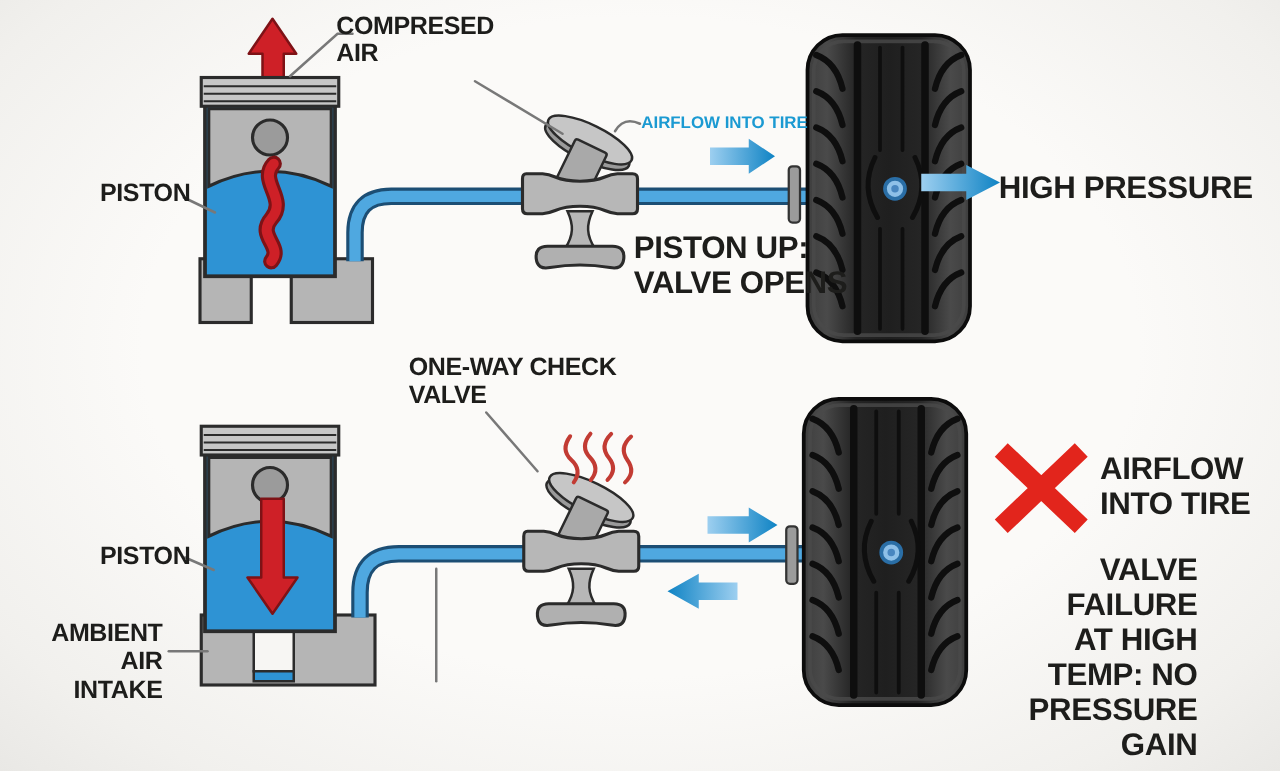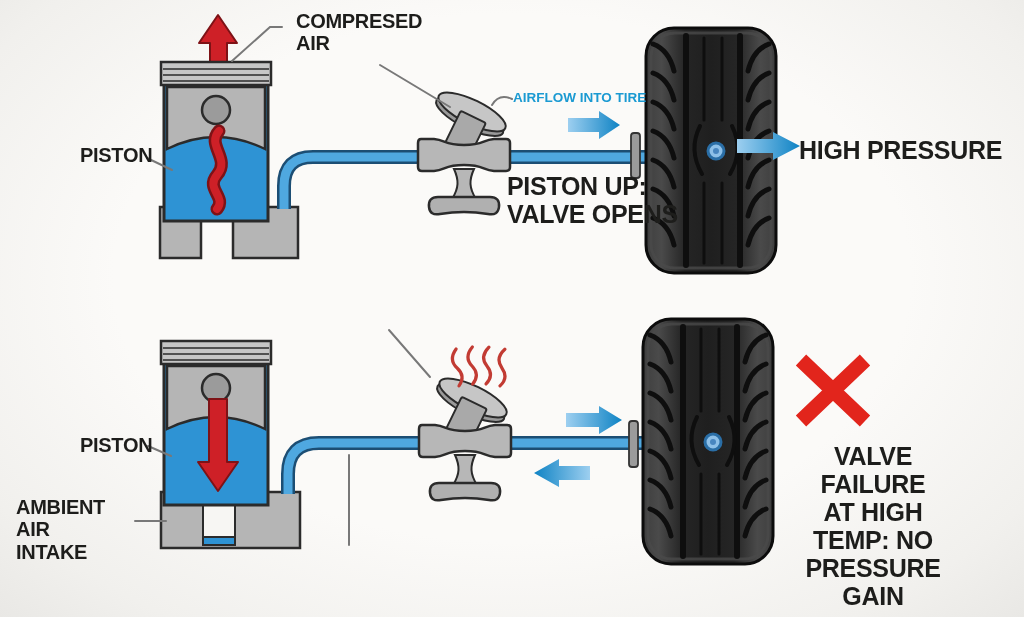--- a/index.html
+++ b/index.html
@@ -9,22 +9,22 @@
     background:radial-gradient(ellipse at 50% 45%, #fbfaf8 55%, #f1f0ed 85%, #e9e8e5 100%);
   }
   #gfx{position:absolute;left:0;top:0;}
   .lbl{
     position:absolute;font-weight:bold;color:var(--c-text,#1d1d1b);
     white-space:pre-line;line-height:1.12;letter-spacing:-0.3px;
   }
   .fs20{font-size:20px}
   .fs19{font-size:25px}
   .lbl-blue{color:var(--c-blue-text,#1b9ad2);font-size:13.5px;letter-spacing:0;}
-  .right{}
-  .center{text-align:center}
+  .right{text-align:right}
+  .center{text-align:right}
   .blue-part{fill:var(--c-blue,#2e93d4);stroke:var(--c-outline,#2b2b2b);stroke-width:3;}
   .gray-part{fill:var(--c-gray,#b5b5b5);stroke:var(--c-outline,#2b2b2b);stroke-width:2.5;}
   .gray2-part{fill:var(--c-gray-dark,#9b9b9b);stroke:var(--c-outline,#2b2b2b);stroke-width:2.5;}
   .red-part{fill:var(--c-red,#ce2027);stroke:#7e1216;stroke-width:2;stroke-linejoin:round;}
   .leader{stroke:var(--c-leader,#787878);stroke-width:2;fill:none;stroke-linecap:round;}
   .pipe-out{stroke:#1c4e74;stroke-width:14;fill:none;}
   .pipe-in{stroke:var(--c-pipe-blue,#4fa8e0);stroke-width:9;fill:none;}
   .capline{stroke:var(--c-outline,#2b2b2b);stroke-width:1.6;}
   .groove{stroke:#0e0e0e;fill:none;stroke-linecap:round;}
   .heat{stroke:#c23b33;stroke-width:3.2;fill:none;stroke-linecap:round;}
@@ -166,27 +166,31 @@
     <path d="M 282,27 L 270,27 L 232,61" class="leader"></path>
     <path d="M 380,65 L 450,107" class="leader"></path>
     <path d="M 512,99 Q 499,93 492,105" class="leader"></path>
     <path d="M 147,158 L 172,170" class="leader"></path>
     <path d="M 389,330 L 430,377" class="leader"></path>
     <path d="M 148,446 L 171,456" class="leader"></path>
     <path d="M 135,521 L 166,521" class="leader"></path>
     <path d="M 349,455 L 349,545" class="leader"></path>
   </svg>
 
-  <div class="lbl fs20" style="left:296px;top:10px">COMPRESED
+  <div class="lbl fs20" style="left:269px;top:10px">COMPRESED
 AIR</div>
   <div class="lbl fs20" style="left:80px;top:144px">PISTON</div>
   <div class="lbl lbl-blue" style="left:513px;top:90px;font-weight:bold">AIRFLOW INTO TIRE</div>
-  <div class="lbl fs19" style="left:507px;top:172px">PISTON UP:
+  <div class="lbl fs19" style="left:507px;top:184px">PISTON UP:
 VALVE OPENS</div>
   <div class="lbl fs19" style="left:799px;top:136px">HIGH PRESSURE</div>
+  <div class="lbl fs20" style="left:327px;top:283px">ONE-WAY CHECK
+VALVE</div>
   <div class="lbl fs20" style="left:80px;top:434px">PISTON</div>
   <div class="lbl fs20 right" style="left:16px;top:496px;width:114px">AMBIENT AIR
 INTAKE</div>
+  <div class="lbl fs19" style="left:880px;top:361px">AIRFLOW
+INTO TIRE</div>
   <div class="lbl fs19 center" style="left:788px;top:442px;width:170px">VALVE FAILURE
 AT HIGH TEMP: NO
 PRESSURE GAIN</div>
 
 </div>
 
 </body></html>

